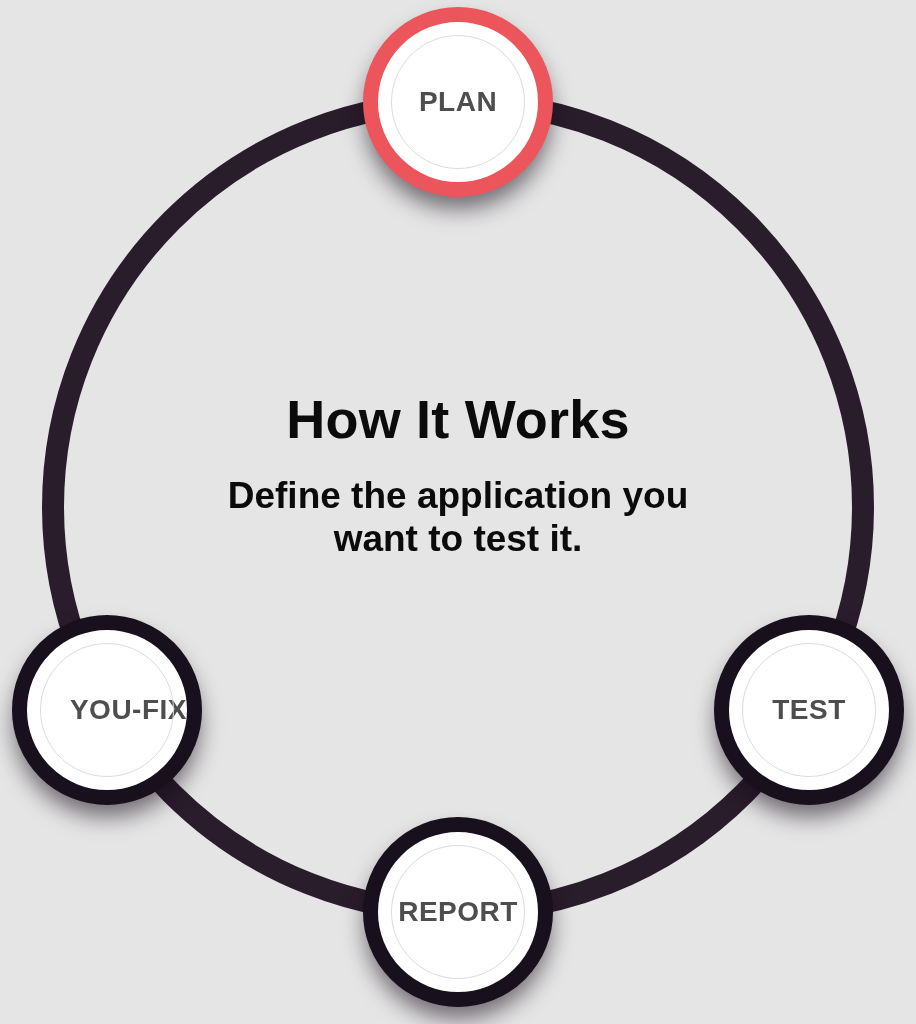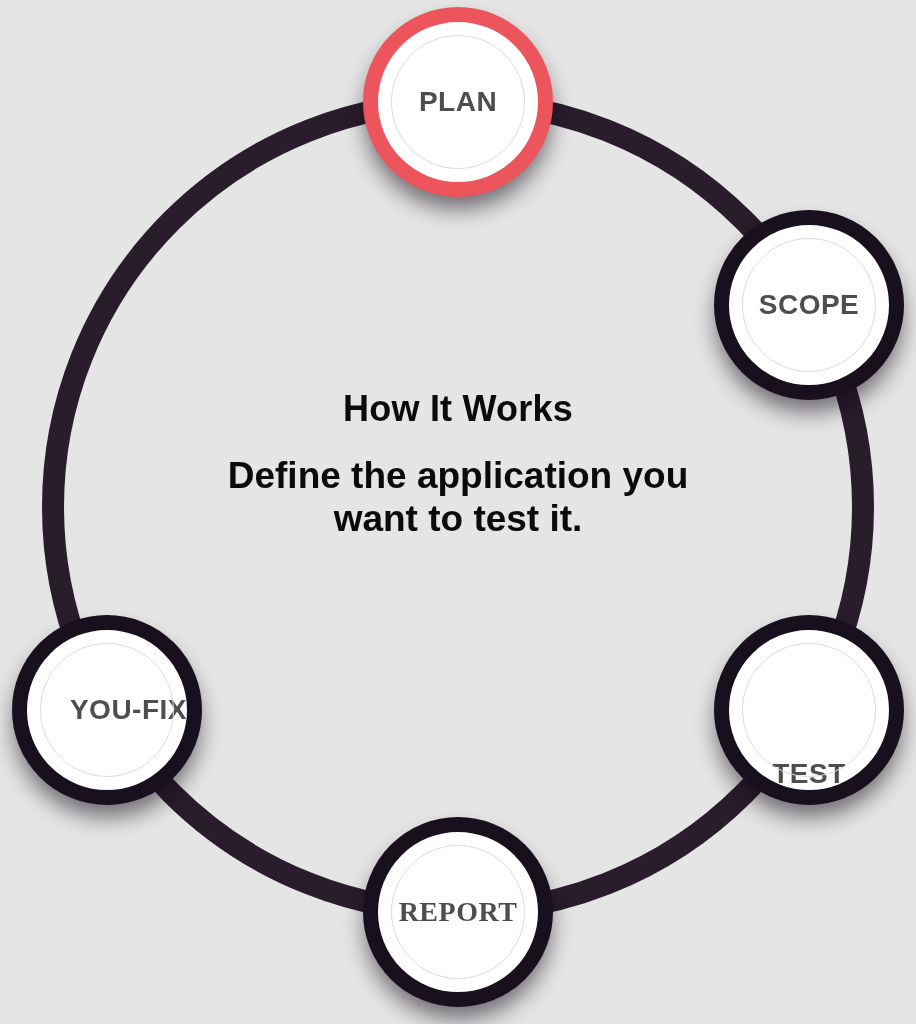--- a/index.html
+++ b/index.html
@@ -52,37 +52,37 @@
   .node-label {
     font-size: 28px;
     font-weight: 700;
     letter-spacing: 0.5px;
     color: var(--label, #4e4e4e);
     user-select: none;
   }
   
   .pos-0 { left: 363px; top:   7px; }
   .pos-1 { left: 714px; top: 210px; }
-  .pos-2 { left: 714px; top: 615px; align-items: flex-end; }
-  .pos-3 { left: 363px; top: 817px; font-family: Liberation Serif, serif; }
+  .pos-2 { left: 714px; top: 615px; }
+  .pos-3 { left: 363px; top: 817px; }
   .pos-4 { left:  12px; top: 615px; justify-content: flex-end; }
   .pos-5 { left:  12px; top: 210px; }
 
   .center-text {
     position: absolute;
     left: 458px;
     top: 388px;
     transform: translateX(-50%);
     width: 480px;
     text-align: center;
     z-index: 3;
   }
   .center-title {
     margin: 0 0 24px 0;
-    font-size: 36px;
+    font-size: 54px;
     font-weight: 800;
     letter-spacing: 0.2px;
     color: var(--text, #0b0b0b);
   }
   .desc-line {
     font-size: 37px;
     line-height: 43px;
     font-weight: 700;
     color: var(--text, #0b0b0b);
   }
@@ -91,23 +91,20 @@
 <body>
 
 <div class="stage">
 
   <div class="cycle-ring"></div>
 
   <div class="node pos-0 active">
     <span class="node-label">PLAN</span>
   </div>
 
-  <div class="node pos-1">
-    <span class="node-label">SCOPE</span>
-  </div>
 
   <div class="node pos-2">
     <span class="node-label">TEST</span>
   </div>
 
   <div class="node pos-3">
     <span class="node-label">REPORT</span>
   </div>
 
   <div class="node pos-4">

